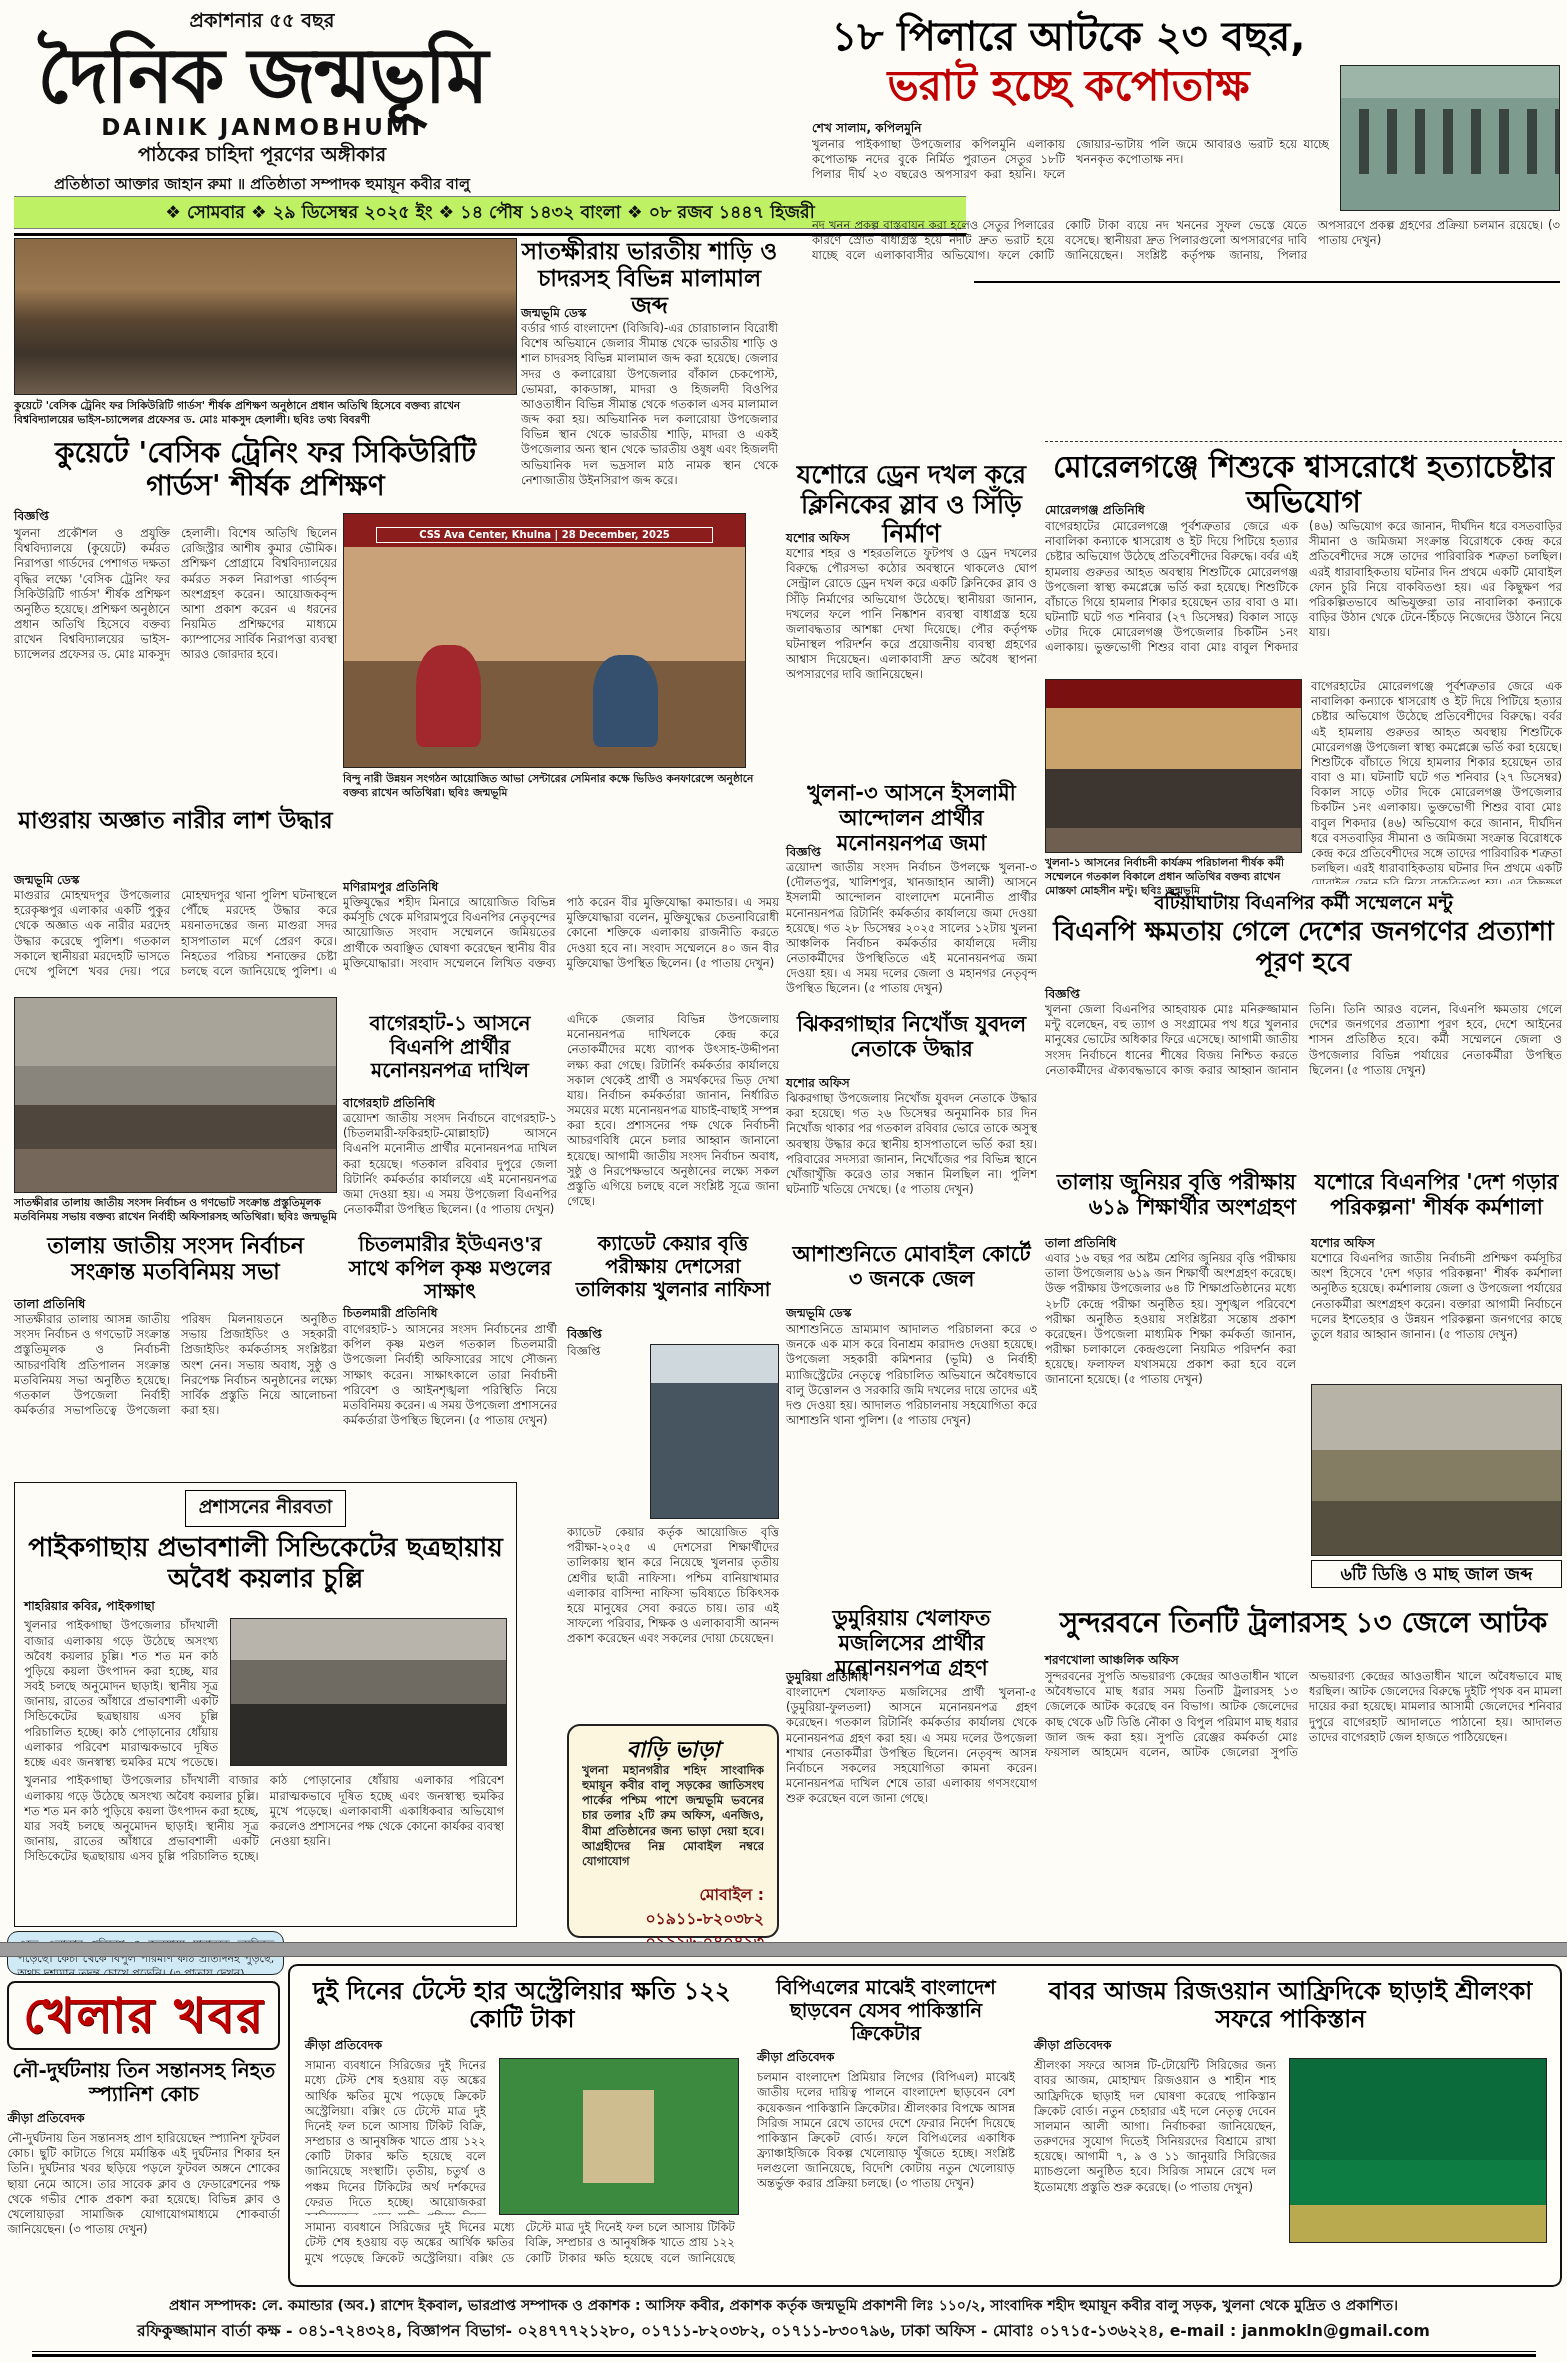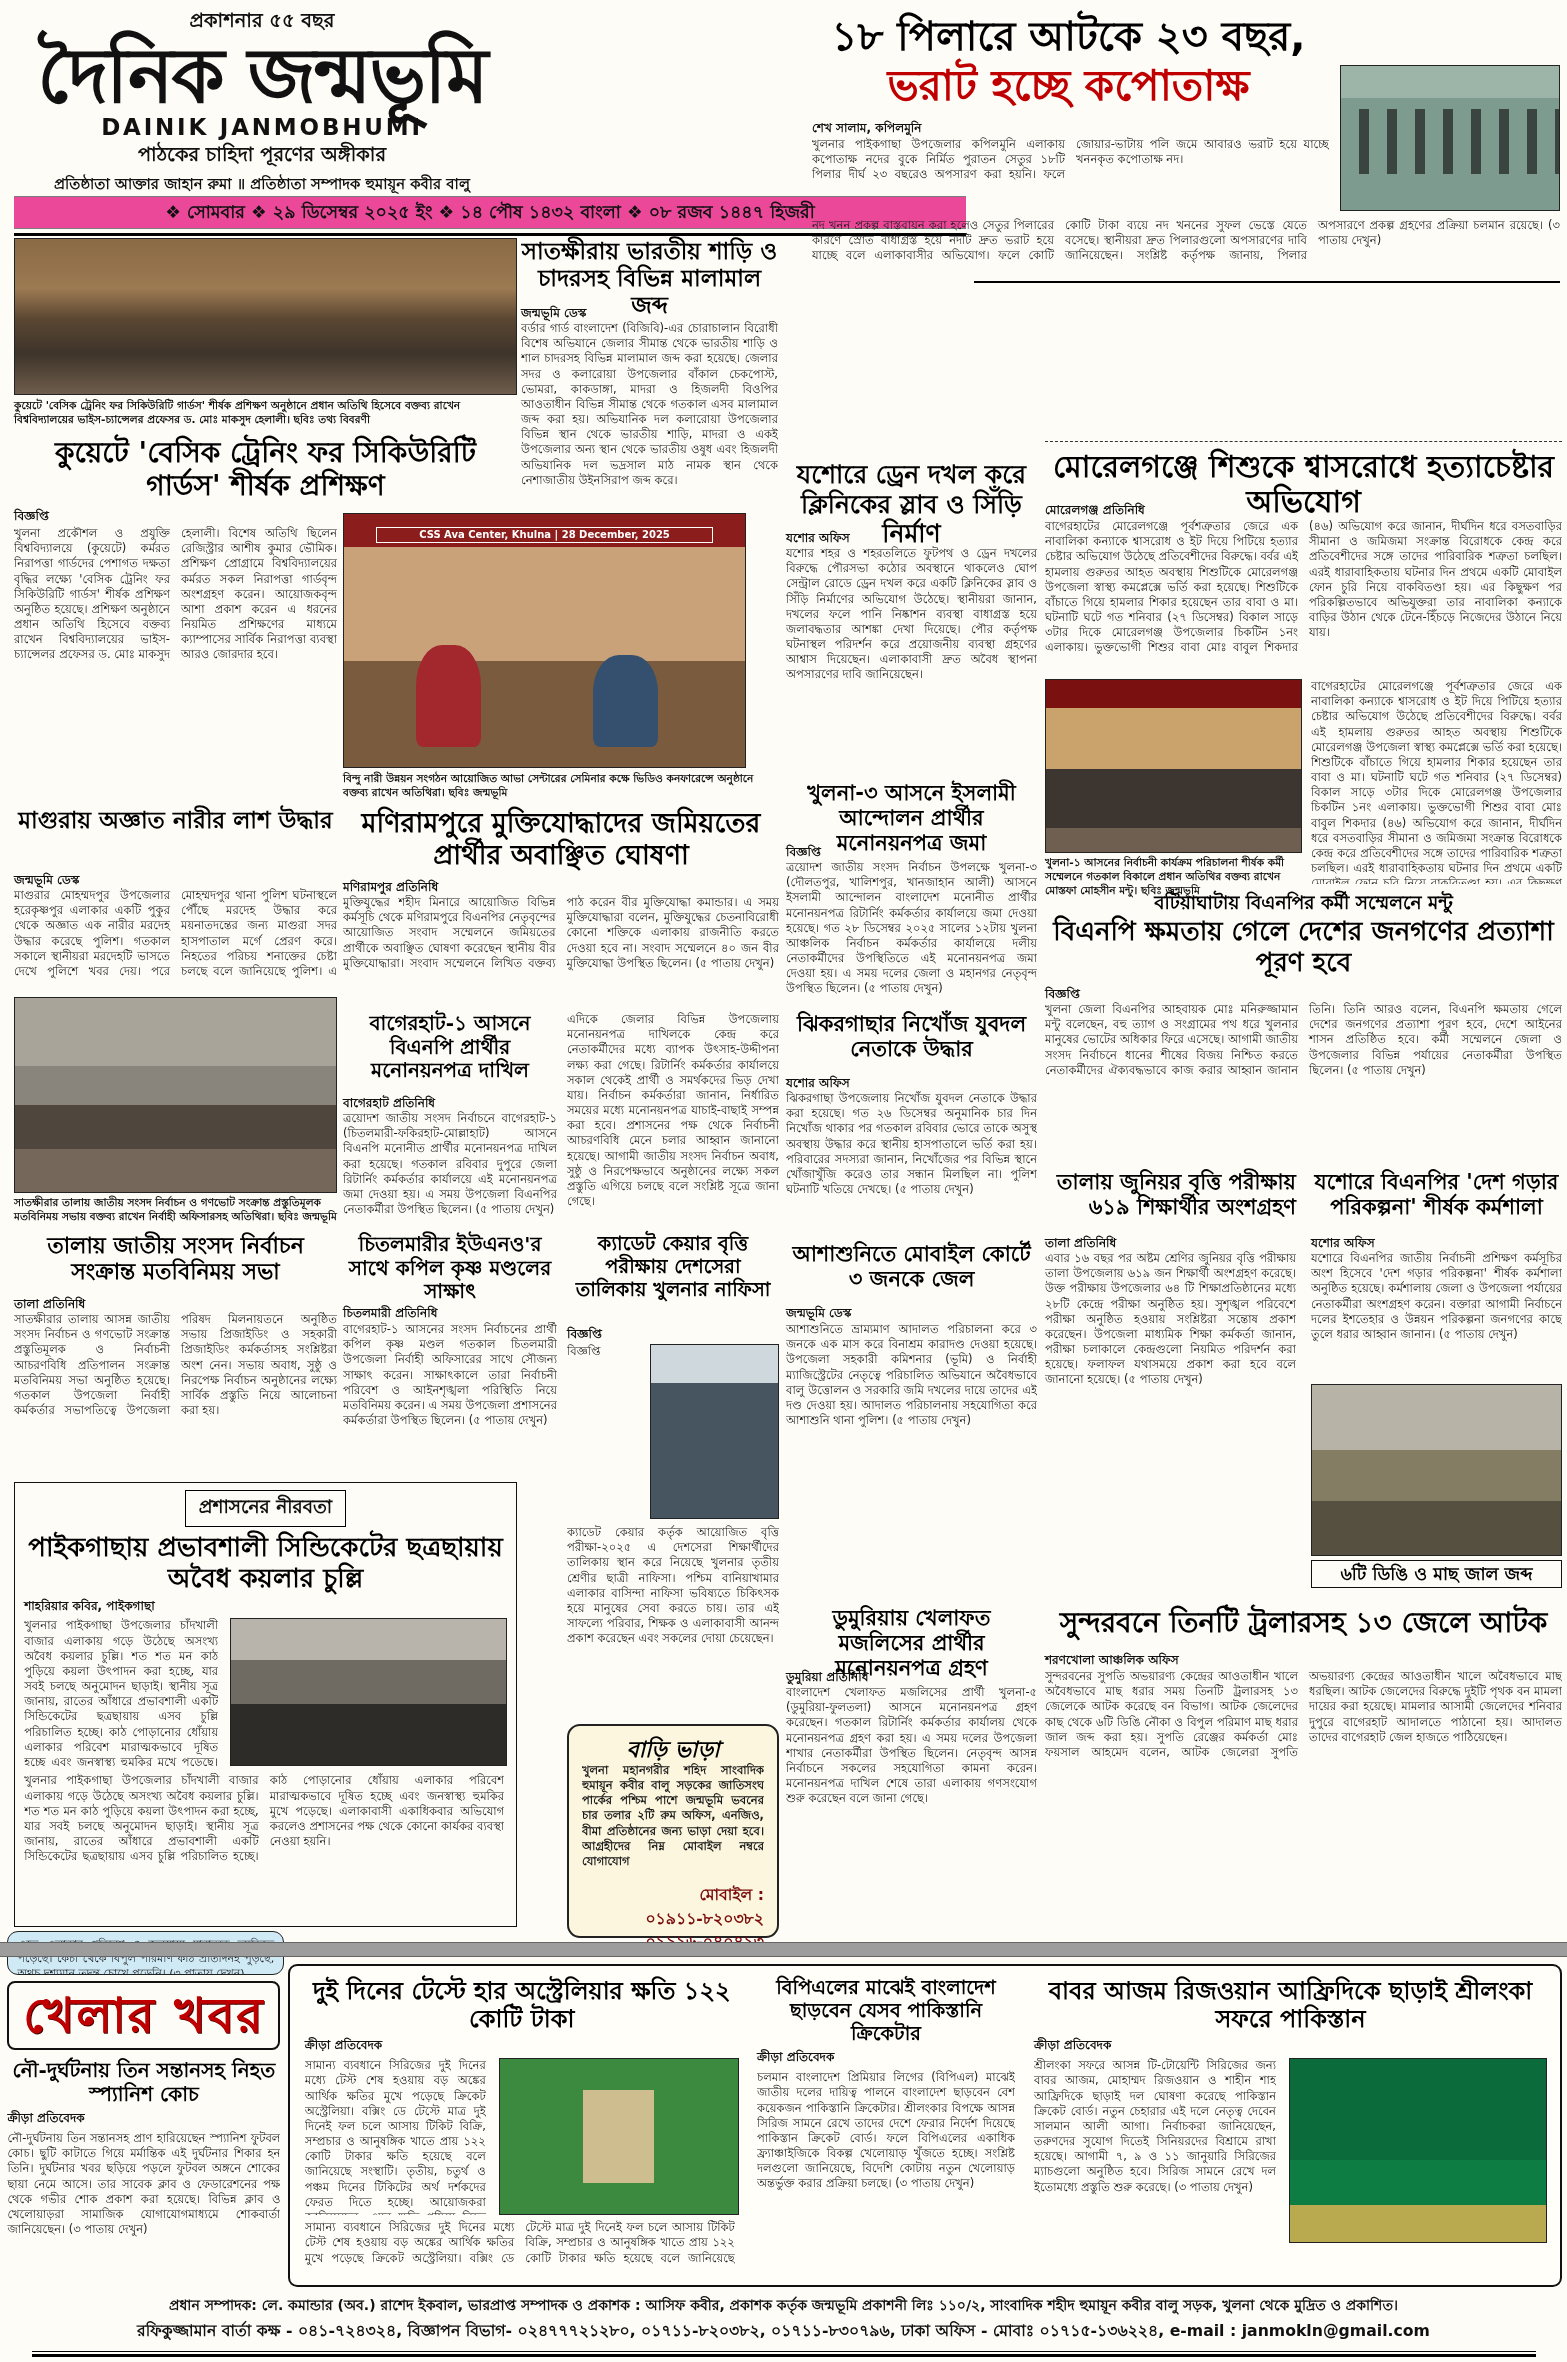--- a/index.html
+++ b/index.html
@@ -20,21 +20,21 @@
   .p-fish{background:linear-gradient(180deg,#b7b3a6 0 38%,#857d63 38% 68%,#55503f 68%);}
   .p-coal{background:linear-gradient(180deg,#b8b4ac 0 28%,#6f6b63 28% 58%,#2e2c28 58%);}
   .p-cricket{background:linear-gradient(180deg,#3b8a3f 0 100%);}
   .p-pak{background:linear-gradient(180deg,#0b6b3a 0 55%,#0e7d44 55% 80%,#b9a94f 80%);}
   .p-river{background:linear-gradient(180deg,#9db4a8 0 22%,#7d9b8f 22% 100%);}
   .p-portrait{background:linear-gradient(180deg,#cfd8dc 0 22%,#46555f 22%);}
   .pillars{position:absolute;left:0;right:0;top:30%;height:45%;
     background:repeating-linear-gradient(90deg,transparent 0 18.5px,#3a4440 18.5px 28px);}
   .pitch{position:absolute;left:35%;top:20%;width:30%;height:60%;background:#cdbd8f;}
   .rule{background:#000;}
-  .datebar{background:#ec4899;border-top:1.8px solid #7d7d7d;border-bottom:1.8px solid #7d7d7d;
+  .datebar{background:#bef264;border-top:1.8px solid #7d7d7d;border-bottom:1.8px solid #7d7d7d;
     text-align:center;font-weight:bold;font-size:17.5px;line-height:31px;}
   .kicker-box{border:1.8px solid #000;display:inline-block;padding:1.8px 13px;font-weight:bold;font-size:18.5px;}
   .redline{color:#c00000;}
   .adbox{background:#fbf6dd;border:2.3px solid #222;border-radius:13px;box-sizing:border-box;padding:11px 13px;}
   .adphone{color:#7a0c0c;font-weight:bold;font-size:15.7px;text-align:right;line-height:1.5;}
   .sportsbox{border:2.8px solid #111;border-radius:9.2px;box-sizing:border-box;background:#fffef9;}
   .khela{color:#c00000;font-weight:900;text-align:center;line-height:1.05;
     text-shadow:0.9px 0.9px 0 #400;letter-spacing:1.8px;}
   .contbox{background:#cfe9f5;border:1.8px solid #222;border-radius:11px;box-sizing:border-box;padding:5.5px 9.2px;}
   .banner{position:absolute;left:8%;top:5%;right:8%;background:#8c1d1d;color:#fff;
@@ -80,21 +80,20 @@
   <div class="abs byline" style="left:521px;top:301px;width:257px;">জন্মভূমি ডেস্ক</div>
   <div class="abs body" style="left:521px;top:321px;width:257px;height:188px;">বর্ডার গার্ড বাংলাদেশ (বিজিবি)-এর চোরাচালান বিরোধী বিশেষ অভিযানে জেলার সীমান্ত থেকে ভারতীয় শাড়ি ও শাল চাদরসহ বিভিন্ন মালামাল জব্দ করা হয়েছে। জেলার সদর ও কলারোয়া উপজেলার বাঁকাল চেকপোস্ট, ভোমরা, কাকডাঙ্গা, মাদরা ও হিজলদী বিওপির আওতাধীন বিভিন্ন সীমান্ত থেকে গতকাল এসব মালামাল জব্দ করা হয়। অভিযানিক দল কলারোয়া উপজেলার বিভিন্ন স্থান থেকে ভারতীয় শাড়ি, মাদরা ও একই উপজেলার অন্য স্থান থেকে ভারতীয় ওষুধ এবং হিজলদী অভিযানিক দল ভদ্রসাল মাঠ নামক স্থান থেকে নেশাজাতীয় উইনসিরাপ জব্দ করে।</div>
 
   <div class="abs photo p-ava" style="left:343px;top:513px;width:403px;height:255px;">
     <div class="banner">CSS Ava Center, Khulna   |   28 December, 2025</div>
     <div class="fig" style="left:18%;bottom:8%;width:65px;height:102px;background:#a3282d;border-radius:40% 40% 10% 10%;"></div>
     <div class="fig" style="left:62%;bottom:8%;width:65px;height:92px;background:#35506e;border-radius:40% 40% 10% 10%;"></div>
   </div>
   <div class="abs cap" style="left:343px;top:772px;width:436px;height:31px;">বিন্দু নারী উন্নয়ন সংগঠন আয়োজিত আভা সেন্টারের সেমিনার কক্ষে ভিডিও কনফারেন্সে অনুষ্ঠানে বক্তব্য রাখেন অতিথিরা। ছবিঃ জন্মভূমি</div>
 
-  <div class="abs hd" style="left:343px;top:807px;width:436px;font-size:27px;">মণিরামপুরে মুক্তিযোদ্ধাদের জমিয়তের প্রার্থীর অবাঞ্ছিত ঘোষণা</div>
   <div class="abs byline" style="left:343px;top:875px;width:185px;">মণিরামপুর প্রতিনিধি</div>
   <div class="abs body c2" style="left:343px;top:895px;width:436px;height:111px;">মুক্তিযুদ্ধের শহীদ মিনারে আয়োজিত বিভিন্ন কর্মসূচি থেকে মণিরামপুরে বিএনপির নেতৃবৃন্দের আয়োজিত সংবাদ সম্মেলনে জমিয়তের প্রার্থীকে অবাঞ্ছিত ঘোষণা করেছেন স্থানীয় বীর মুক্তিযোদ্ধারা। সংবাদ সম্মেলনে লিখিত বক্তব্য পাঠ করেন বীর মুক্তিযোদ্ধা কমান্ডার। এ সময় মুক্তিযোদ্ধারা বলেন, মুক্তিযুদ্ধের চেতনাবিরোধী কোনো শক্তিকে এলাকায় রাজনীতি করতে দেওয়া হবে না। সংবাদ সম্মেলনে ৪০ জন বীর মুক্তিযোদ্ধা উপস্থিত ছিলেন। (৫ পাতায় দেখুন)</div>
 
   <div class="abs hd" style="left:14px;top:807px;width:323px;font-size:23px;">মাগুরায় অজ্ঞাত নারীর লাশ উদ্ধার</div>
   <div class="abs byline" style="left:14px;top:868px;width:185px;">জন্মভূমি ডেস্ক</div>
   <div class="abs body c2" style="left:14px;top:888px;width:323px;height:103px;">মাগুরার মোহম্মদপুর উপজেলার হরেকৃষ্ণপুর এলাকার একটি পুকুর থেকে অজ্ঞাত এক নারীর মরদেহ উদ্ধার করেছে পুলিশ। গতকাল সকালে স্থানীয়রা মরদেহটি ভাসতে দেখে পুলিশে খবর দেয়। পরে মোহম্মদপুর থানা পুলিশ ঘটনাস্থলে পৌঁছে মরদেহ উদ্ধার করে ময়নাতদন্তের জন্য মাগুরা সদর হাসপাতাল মর্গে প্রেরণ করে। নিহতের পরিচয় শনাক্তের চেষ্টা চলছে বলে জানিয়েছে পুলিশ। এ ঘটনায় একটি অপমৃত্যু মামলা দায়ের করা হয়েছে।</div>
   <div class="abs photo p-meet2" style="left:14px;top:997px;width:323px;height:196px;"></div>
   <div class="abs cap" style="left:14px;top:1196px;width:323px;height:33px;">সাতক্ষীরার তালায় জাতীয় সংসদ নির্বাচন ও গণভোট সংক্রান্ত প্রস্তুতিমূলক মতবিনিময় সভায় বক্তব্য রাখেন নির্বাহী অফিসারসহ অতিথিরা। ছবিঃ জন্মভূমি</div>
 
   <div class="abs hd" style="left:14px;top:1233px;width:323px;font-size:22px;">তালায় জাতীয় সংসদ নির্বাচন সংক্রান্ত মতবিনিময় সভা</div>

